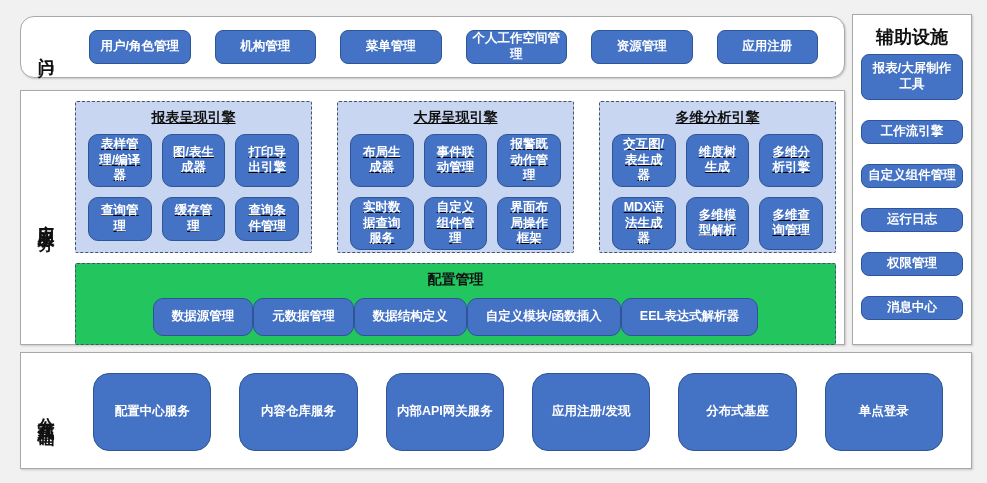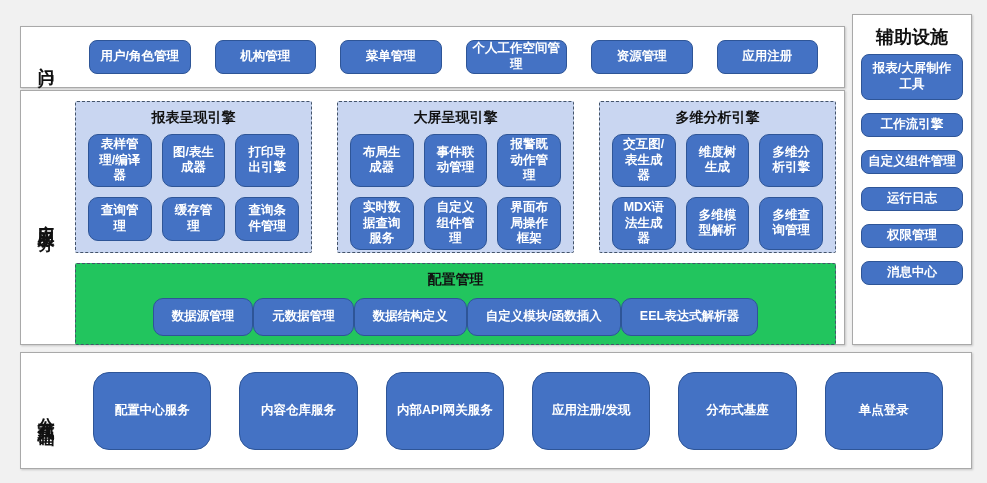--- a/index.html
+++ b/index.html
@@ -19,53 +19,53 @@
     writing-mode:vertical-rl;text-orientation:upright;letter-spacing:3px;
     flex:0 0 50px;
   }
   .btn{
     background:#4472c4;border:1px solid #2e5597;color:#ffffff;
     display:flex;align-items:center;justify-content:center;text-align:center;
     font-size:12.5px;line-height:1.25;font-weight:600;
     box-sizing:border-box;padding:2px 6px;
   }
   
-  #portal{left:20px;top:26px;width:825px;height:62px;}
+  #portal{left:20px;top:16px;width:825px;height:62px;border-radius:14px;}
   #portal .row{flex:1;display:flex;align-items:center;gap:24px;padding:0 26px 0 18px;}
   #portal .btn{flex:1;height:34px;border-radius:8px;}
   
   #app{left:20px;top:90px;width:825px;height:255px;flex-direction:row;}
   #app .content{flex:1;padding:10px 8px 0 4px;box-sizing:border-box;}
-  .groups{display:flex;gap:25px;}
+  .groups{display:flex;gap:25px;text-decoration:underline;}
   .group{
     flex:1;background:#c9d6f1;border:1.5px dashed #44546a;border-radius:2px;
     box-sizing:border-box;height:152px;display:flex;flex-direction:column;
   }
   .group-title,.band-title{
     text-align:center;font-weight:bold;font-size:14px;color:#111;padding-top:7px;
   }
   .group-grid{
     display:grid;grid-template-columns:repeat(3,1fr);gap:10px;
     padding:7px 12px 12px;flex:1;
   }
   .group .btn{border-radius:10px;min-height:44px;}
   .band{
     margin-top:10px;background:#22c55e;border:1.5px dashed #44546a;border-radius:2px;
     height:82px;box-sizing:border-box;
   }
   .band-row{display:flex;justify-content:center;margin-top:9px;padding:0 10px;}
   .band .btn{border-radius:10px;height:38px;padding:0 18px;}
   
   #base{left:20px;top:352px;width:952px;height:117px;}
-  #base .row{flex:1;display:flex;align-items:center;gap:28px;padding:0 28px 0 22px;}
+  #base .row{flex:1;display:flex;gap:28px;padding:0 28px 0 22px;margin-top:20px;}
   #base .btn{flex:1;height:78px;border-radius:16px;}
   
   #aux{left:852px;top:14px;width:120px;height:331px;flex-direction:column;}
   .aux-title{text-align:center;font-weight:bold;font-size:18px;color:#111;margin:10px 0 5px;}
-  .aux-list{display:flex;flex-direction:column;gap:13px;padding:0 8px;}
+  .aux-list{display:flex;flex-direction:column;gap:20px;padding:0 8px;}
   .aux-list .btn{border-radius:8px;height:24px;}
   .aux-list .btn.tall{height:46px;}
 </style>
 </head>
 <body>
 
 <div class="canvas">
 
   <div class="panel" id="portal">
     <div class="v-label">门户</div>

